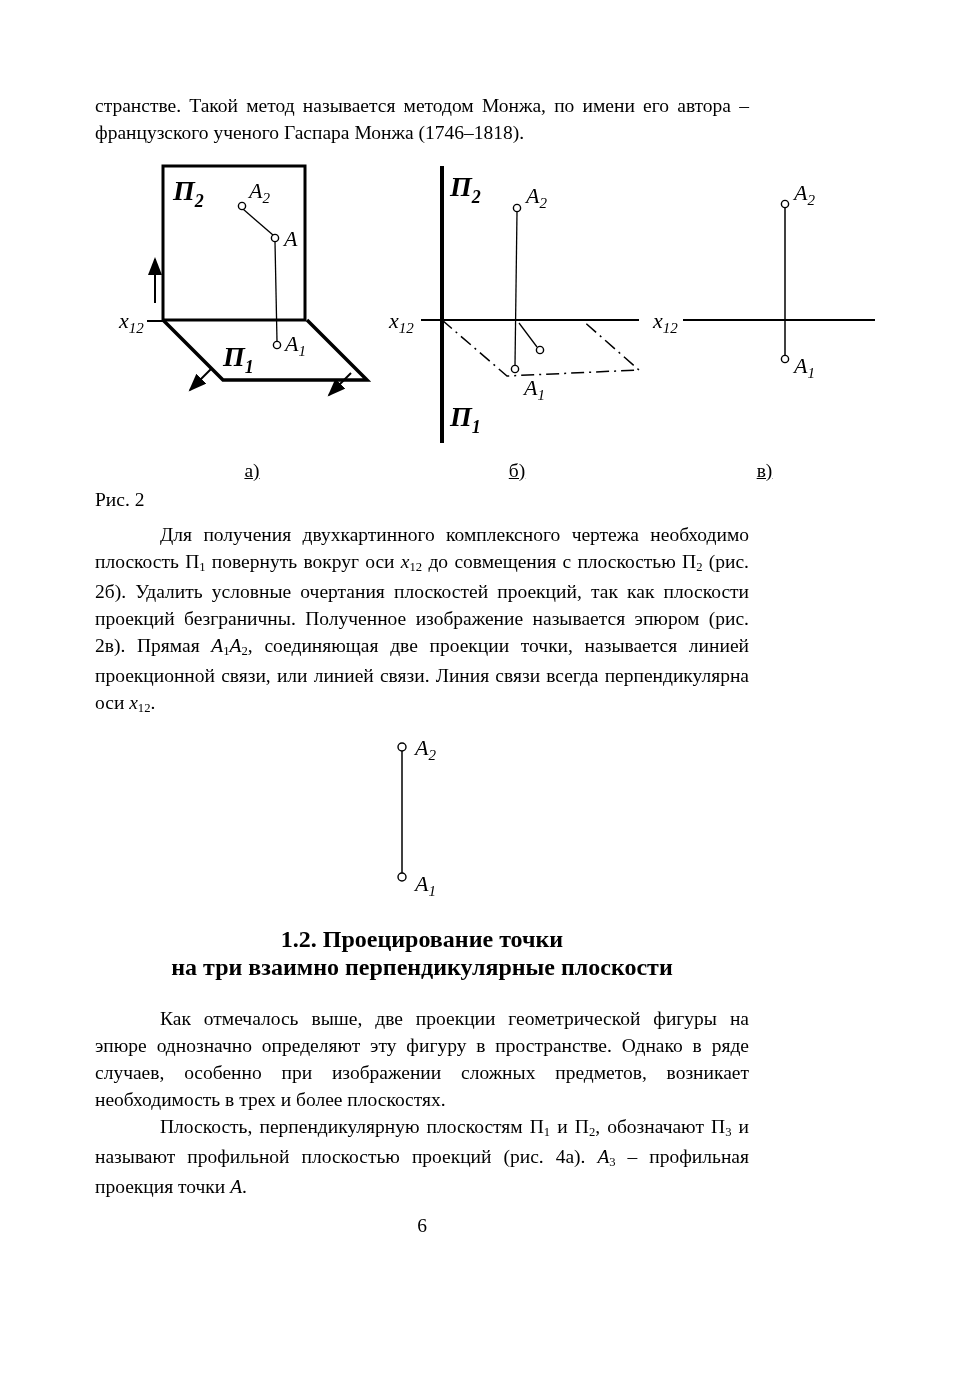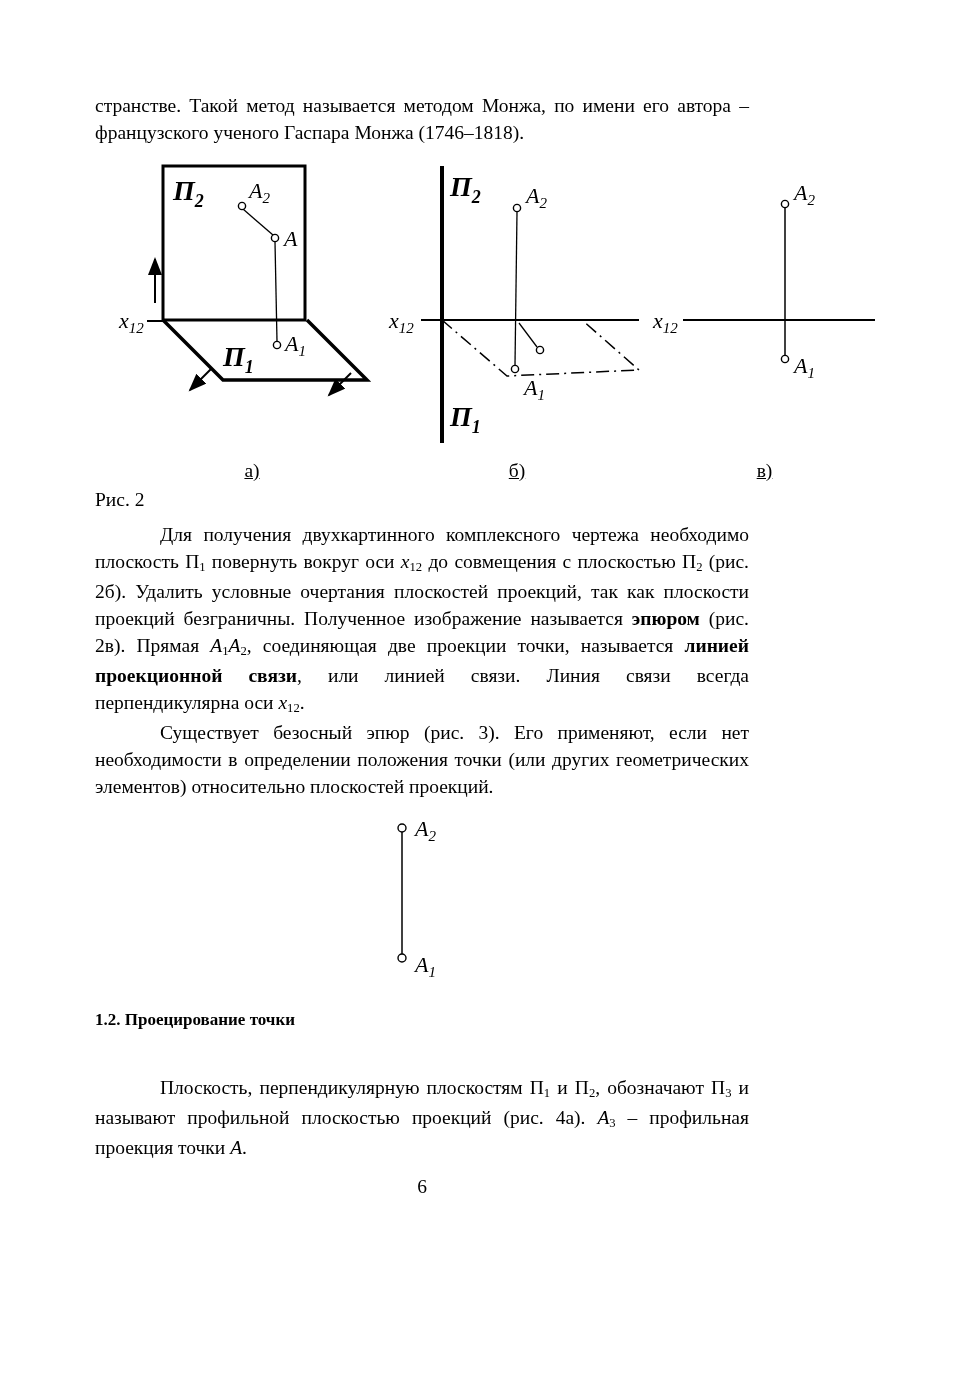--- a/index.html
+++ b/index.html
@@ -21,21 +21,21 @@
     padding: 92px 115px 0 95px;
   }
   p.body {
     margin: 0;
     font-size: 19.5px;
     line-height: 27px;
     text-align: justify;
   }
   p.indent { text-indent: 65px; }
   .i { font-style: italic; }
-  .b { font-weight: bold; }
+  .b { font-weight: normal; }
   .sub {
     font-size: 0.65em;
     position: relative;
     top: 0.2em;
   }
   
   .fig2-row {
     display: flex;
     justify-content: space-between;
     margin-top: 12px;
@@ -52,24 +52,24 @@
   .fig-caption {
     margin: 2px 0 8px 0;
     font-size: 19.5px;
     line-height: 27px;
   }
   .fig3-wrap {
     margin: 16px auto 0 auto;
     width: 200px;
   }
   .heading {
-    margin: 16px 0 40px 0;
-    text-align: left;
+    margin: 16px 0 24px 0;
+    text-align: center;
     font-weight: bold;
-    font-size: 17px;
+    font-size: 24px;
     line-height: 28px;
   }
   .page-number {
     margin-top: 12px;
     text-align: center;
     font-size: 19.5px;
     line-height: 27px;
   }
   
   svg text {
@@ -176,36 +176,37 @@
         <text class="tpt" x="147" y="215"><tspan>A</tspan><tspan class="tsp" dy="5">1</tspan></text>
       </svg>
       <div class="sublabel">в)</div>
     </div>
 
   </div>
 
   <p class="fig-caption">Рис. 2</p>
 
   <p class="body indent"><span>Для получения двухкартинного комплексного чертежа необходимо плоскость П</span><span class="sub">1</span><span> повернуть вокруг оси </span><span class="i">x</span><span class="sub">12</span><span> до совмещения с плоскостью П</span><span class="sub">2</span><span> (рис. 2б). Удалить условные очертания плоскостей проекций, так как плоскости проекций безграничны. Полученное изображение называется </span><span class="b">эпюром</span><span> (рис. 2в). Прямая </span><span class="i">A</span><span class="sub">1</span><span class="i">A</span><span class="sub">2</span><span>, соединяющая две проекции точки, называется </span><span class="b">линией проекционной связи</span><span>, или линией связи. Линия связи всегда перпендикулярна оси </span><span class="i">x</span><span class="sub">12</span><span>.</span></p>
-  <p class="body indent"><span>Существует безосный эпюр (рис. 3). Его применяют, если нет необходимости в определении положения точки (или других геометрических элементов) относительно плоскостей проекций.</span></p>
 
   <div class="fig3-wrap">
     <svg width="200" height="170" viewBox="0 0 200 170">
       <line x1="80" y1="16" x2="80" y2="138" stroke="#000" stroke-width="1.5"></line>
       <g fill="#ffffff" stroke="#000" stroke-width="1.4">
         <circle cx="80" cy="12" r="4"></circle>
         <circle cx="80" cy="142" r="4"></circle>
       </g>
       <text class="tpt" x="93" y="20"><tspan>A</tspan><tspan class="tsp" dy="5">2</tspan></text>
       <text class="tpt" x="93" y="156"><tspan>A</tspan><tspan class="tsp" dy="5">1</tspan></text>
     </svg>
   </div>
 
 
   <div class="heading">
     <div>1.2. Проецирование точки</div>
+    <div>на три взаимно перпендикулярные плоскости</div>
   </div>
 
+  <p class="body indent"><span>Как отмечалось выше, две проекции геометрической фигуры на эпюре однозначно определяют эту фигуру в пространстве. Однако в ряде случаев, особенно при изображении сложных предметов, возникает необходимость в трех и более плоскостях.</span></p>
   <p class="body indent"><span>Плоскость, перпендикулярную плоскостям П</span><span class="sub">1</span><span> и П</span><span class="sub">2</span><span>, обозначают П</span><span class="sub">3</span><span> и называют профильной плоскостью проекций (рис. 4а). </span><span class="i">A</span><span class="sub">3</span><span> – профильная проекция точки </span><span class="i">A</span><span>.</span></p>
 
   <div class="page-number">6</div>
 
 </div>
 
 </body></html>

